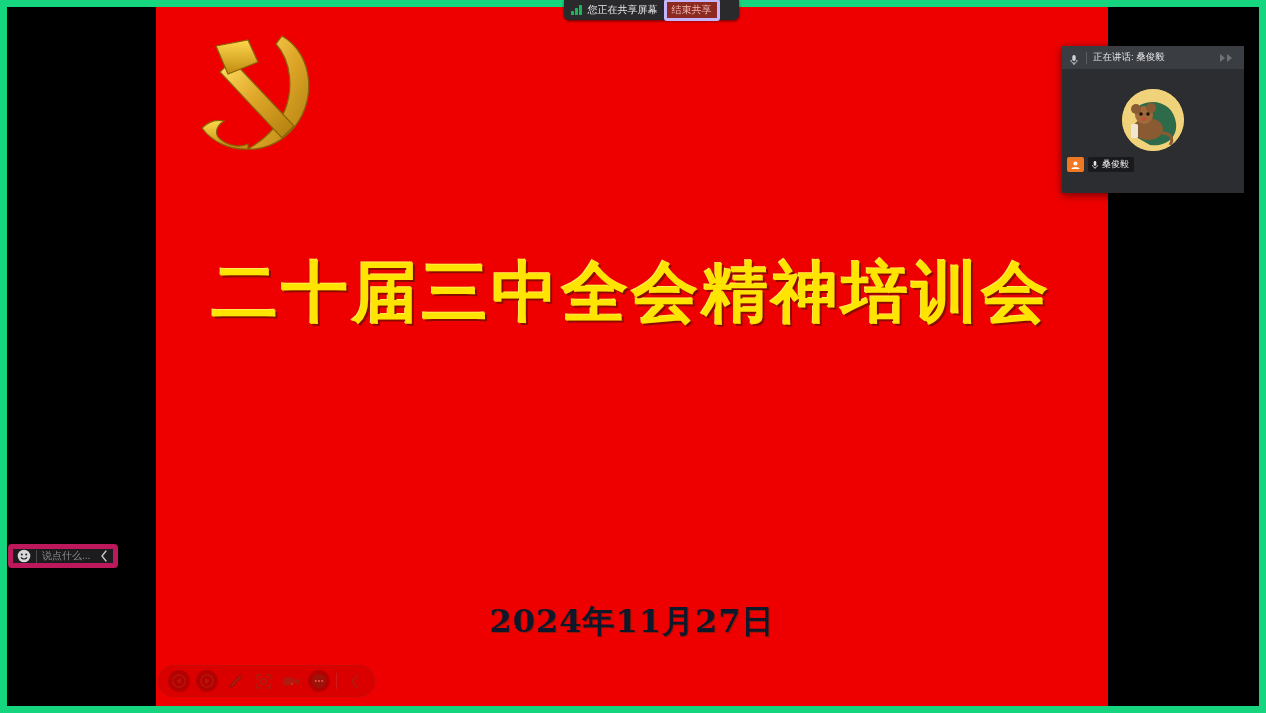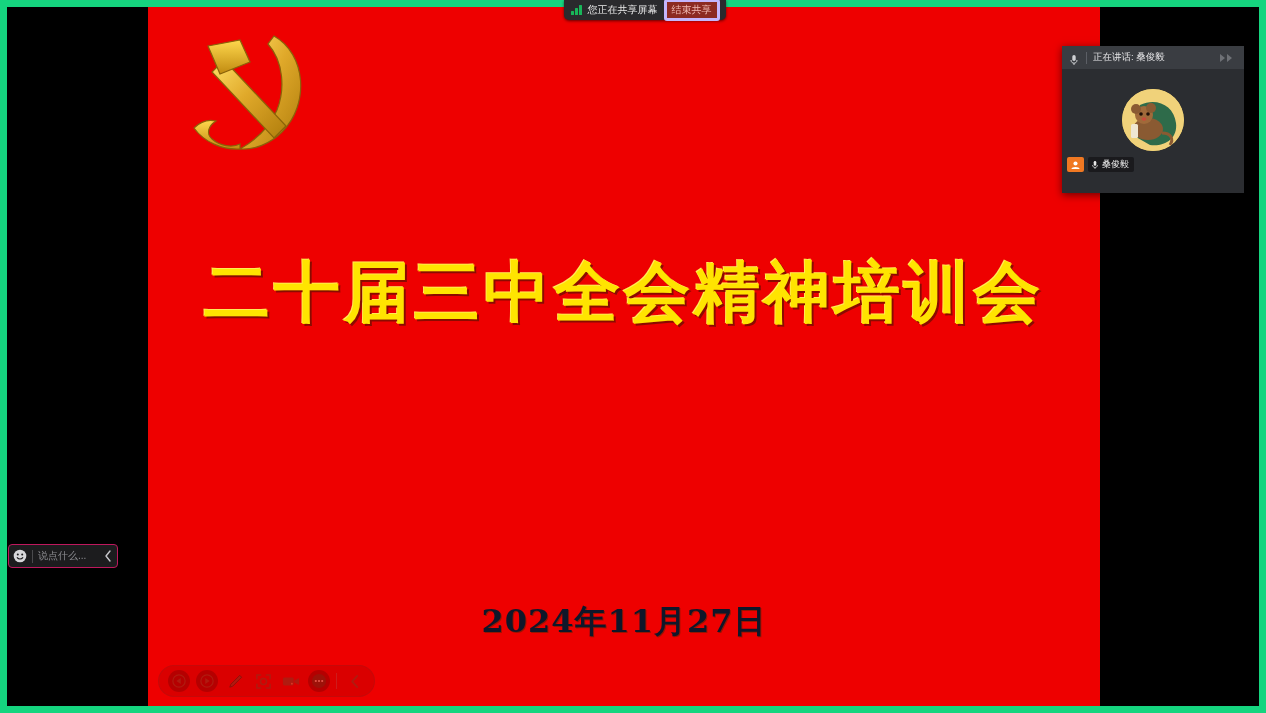--- a/index.html
+++ b/index.html
@@ -13,21 +13,21 @@
 
   
   .share-frame {
     position:absolute; left:0; top:0; width:1266px; height:713px;
     border:7px solid #15d57f;
     pointer-events:none; z-index:40;
   }
 
   
   .slide {
-    position:absolute; left:148px; top:0; width:952px; height:713px;
+    position:absolute; left:156px; top:0; width:952px; height:713px;
     background:#ee0000; overflow:hidden; z-index:5;
   }
   .slide-inner { position:absolute; inset:0; }
 
   
   .emblem { position:absolute; left:30px; top:22px; width:140px; height:140px; }
 
   
   .slide-title {
     position:absolute; left:0; right:0; top:248px;
@@ -55,21 +55,21 @@
     color:#0f172a;
     text-shadow:1px 1px 0 #9a1400;
     white-space:nowrap;
   }
 
   
   .share-bar {
     position:absolute; left:564px; top:0; height:20px;
     background:#2a2a2d; border-radius:0 0 5px 5px;
     display:flex; align-items:center; gap:6px;
-    padding:0 6px 0 7px; z-index:60;
+    padding:0 19px 0 7px; z-index:60;
     box-shadow:0 1px 3px rgba(0,0,0,.6);
   }
   .share-bar .bars { display:flex; align-items:flex-end; gap:1.5px; height:10px; }
   .share-bar .bars i { width:2.5px; background:#18b659; display:block; border-radius:.5px; }
   .share-bar .bars i:nth-child(1){height:4px}
   .share-bar .bars i:nth-child(2){height:7px}
   .share-bar .bars i:nth-child(3){height:10px}
   .share-status-text {
     color:#e8e8e8; font-size:10px; line-height:20px; white-space:nowrap;
   }
@@ -120,21 +120,21 @@
     background:rgba(20,20,22,.72); border-radius:2px;
     padding:1px 5px 1px 3px; height:15px;
   }
   .vp-name-text { color:#eaeaea; font-size:9px; white-space:nowrap; }
 
   
   .chat-bar {
     position:absolute; left:8px; top:544px; width:110px; height:24px;
     background:#1c1c1e; border-radius:4px;
     display:flex; align-items:center; padding:0 4px; gap:5px; z-index:50;
-    border:1px solid #be185d;
+    border:5px solid #be185d;
   }
   .chat-emoji { width:14px; height:14px; flex:0 0 auto; }
   .chat-div { width:1px; height:13px; background:#4a4a4d; }
   .chat-placeholder { color:#8d8d92; font-size:10px; flex:1; white-space:nowrap; }
   .chat-collapse { width:10px; height:14px; flex:0 0 auto; }
 
   
   .ppt-toolbar {
     position:absolute; left:158px; top:665px; height:32px;
     background:rgba(150,0,0,.22);

